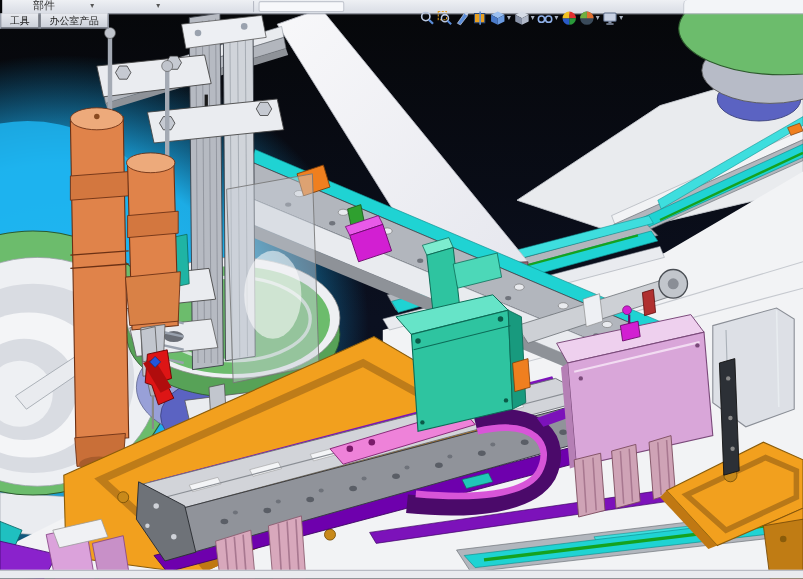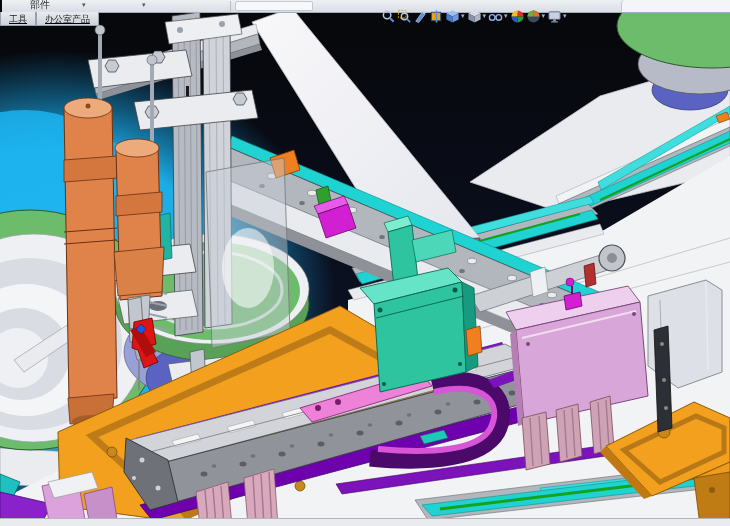--- a/index.html
+++ b/index.html
@@ -11,21 +11,21 @@
     background:linear-gradient(var(--chrome_bg,#eef0f4),var(--chrome_bg2,#d9dde5));
     border-bottom:1px solid var(--chrome_border,#a9adb8);z-index:30;}
   #topstrip .comp{position:absolute;left:28px;top:-2px;font-size:10px;color:#333;}
   #topstrip .caret{position:absolute;top:1px;font-size:7px;color:#555;}
   #topstrip .caret.c1{left:80px;} #topstrip .caret.c2{left:140px;}
   #topstrip .sep{position:absolute;left:228px;top:1px;width:1px;height:10px;background:#b6bac4;}
   #topstrip .blank-btn{position:absolute;left:233px;top:1px;width:78px;height:10px;
      background:#f7f8fb;border:1px solid #c3c7d0;border-radius:2px;box-sizing:border-box;}
   #topstrip .right-chunk{position:absolute;right:0;top:0;width:110px;height:12px;
      background:#f3f5f8;border-left:1px solid #c3c7d0;border-top-left-radius:4px;}
-  #tabs{position:absolute;left:0;top:12px;height:14px;display:flex;z-index:30;text-decoration:underline;}
+  #tabs{position:absolute;left:0;top:12px;height:14px;display:flex;z-index:30;}
   #tabs .tab{height:14px;line-height:14px;padding:0 8px;font-size:9px;color:var(--tab_text,#1a1a1a);
      background:linear-gradient(#e9ebf0,#ccd1da);border:1px solid #9aa0ac;border-top:none;
      box-sizing:border-box;white-space:nowrap;}
   #hud{position:absolute;left:381px;top:7px;height:18px;display:flex;align-items:center;gap:1px;z-index:30;}
   #hud .ic{width:15px;height:15px;display:inline-block;}
   #hud .dd{font-size:7px;color:#aab2c0;margin:0 1px 0 0;}
   #statusbar{position:absolute;left:0;top:518px;width:730px;height:8px;
      background:var(--status_bg,#e9ebef);border-top:1px solid #b2b6be;z-index:30;}
 </style>
 </head>

